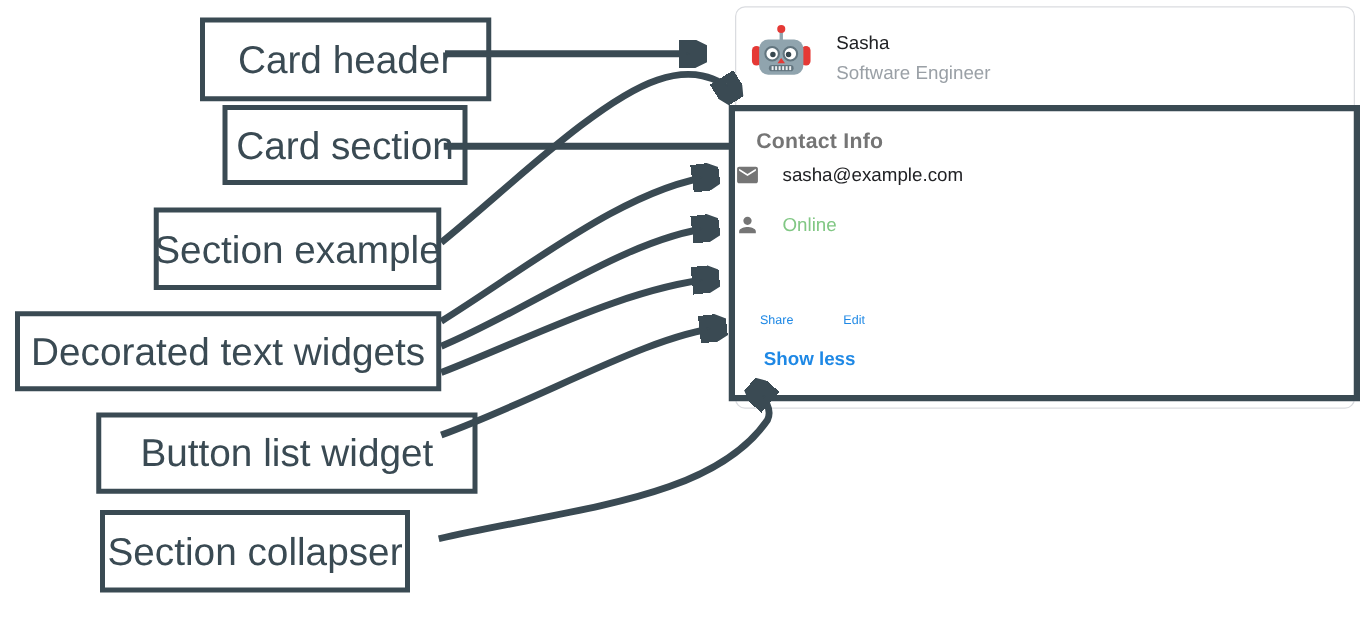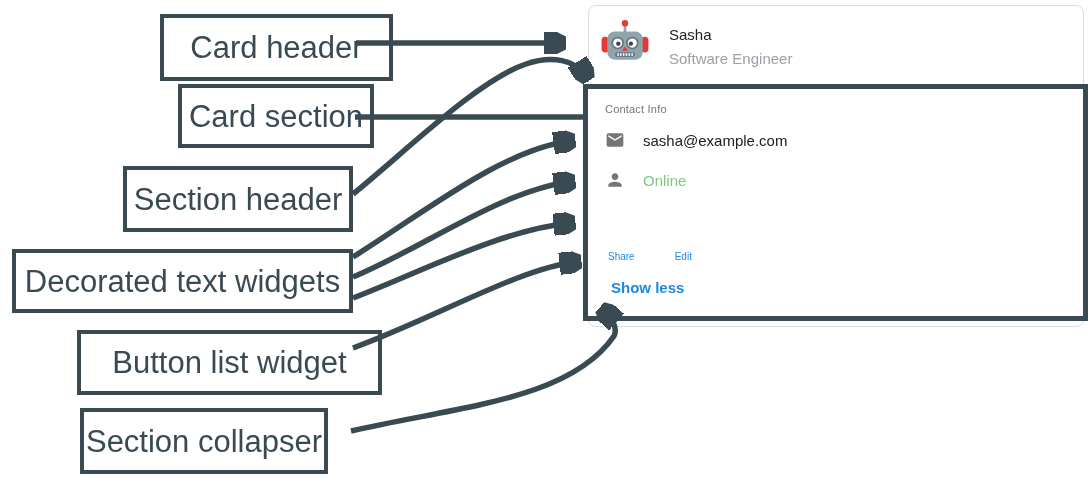--- a/index.html
+++ b/index.html
@@ -50,41 +50,41 @@
   }
   .avatar{position:absolute;left:11px;top:10px;width:50px;height:52px;}
   .person-name{position:absolute;left:80px;top:20px;font-size:15px;font-weight:500;color:var(--ink);}
   .person-role{position:absolute;left:80px;top:44px;font-size:15px;color:var(--gray-sub);text-align:center;}
 
   .card-section{
     position:absolute;left:583px;top:84px;width:505px;height:237px;
     background:#fff;border:5px solid var(--slate);
     z-index:2;
   }
-  .section-title{position:absolute;left:17px;top:14px;font-size:11px;font-weight:400;color:var(--gray-icon);letter-spacing:.2px;}
-  .dt-row{position:absolute;left:17px;display:flex;align-items:center;gap:18px;}
+  .section-title{position:absolute;left:17px;top:14px;font-size:17px;font-weight:700;color:var(--gray-icon);letter-spacing:.2px;}
+  .dt-row{position:absolute;left:0;display:flex;align-items:center;gap:18px;}
   .r1{top:41px;} .r2{top:81px;} .r3{top:121px;}
   .dt-row .ico{width:20px;height:20px;display:block;}
   .dt-row .txt{font-size:15px;color:var(--ink);}
   .txt-green{color:#81C784 !important;}
   .btn-row{position:absolute;left:20px;top:162px;display:flex;gap:40px;}
   .text-btn{font-size:10px;font-weight:500;color:#1E88E5;cursor:pointer;background:none;border:none;font-family:inherit;}
   .collapser{position:absolute;left:23px;top:190px;font-size:15px;font-weight:700;color:#1E88E5;cursor:pointer;background:none;border:none;font-family:inherit;}
 </style>
 </head>
 <body>
 
 <div class="anno-box b1">
     <span>Card header</span>
   </div>
 <div class="anno-box b2">
     <span>Card section</span>
   </div>
 <div class="anno-box b3">
-    <span>Section header</span>
+    <span>Section example</span>
   </div>
 <div class="anno-box b4">
     <span>Decorated text widgets</span>
   </div>
 <div class="anno-box b5">
     <span>Button list widget</span>
   </div>
 <div class="anno-box b6">
     <span>Section collapser</span>
   </div>

